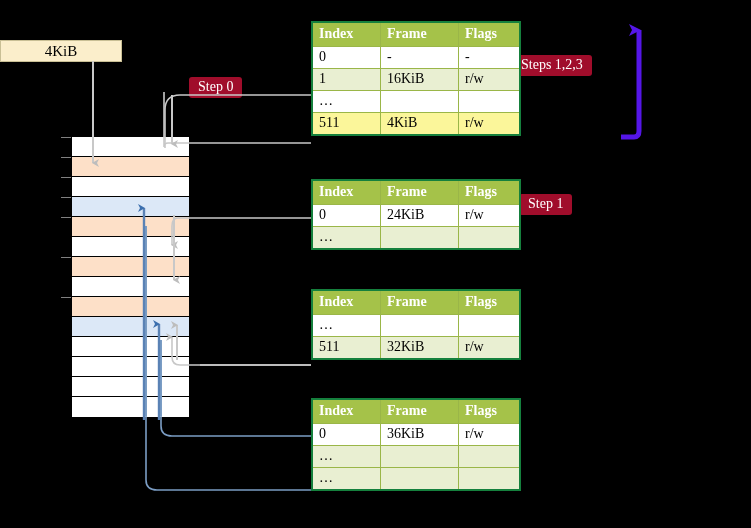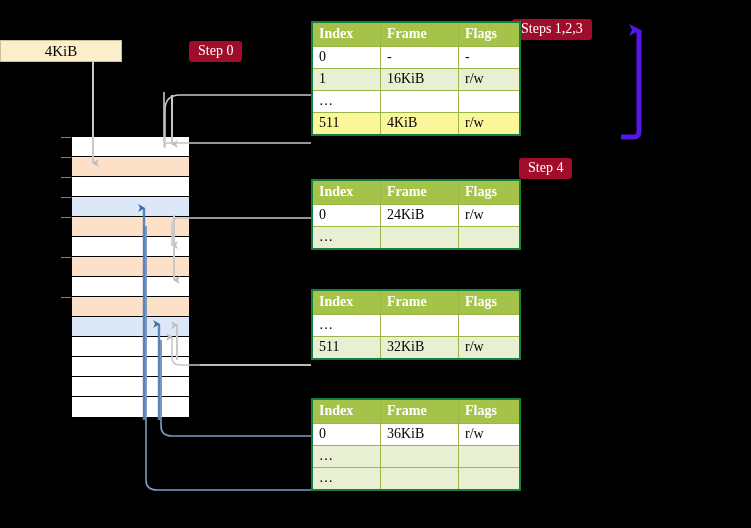--- a/index.html
+++ b/index.html
@@ -3,21 +3,21 @@
 <meta charset="utf-8">
 <style>
   html,body{margin:0;padding:0;background:#000;}
   body{width:751px;height:528px;position:relative;overflow:hidden;
        font-family:"Liberation Serif",serif;color:#000;}
   .stage{position:absolute;left:0;top:0;width:751px;height:528px;}
 
   
   .badge{position:absolute;padding:2px 9px 3px 9px;border-radius:3px;
          font-family:"Liberation Serif",serif;font-size:14px;line-height:16px;
-         color:#ffffff;white-space:nowrap;}
+         color:#ffffff;white-space:nowrap;margin-top:36px;}
   .badge.red{background:#a00d2b;}
   .badge.blue{background:#5516e8;}
 
   
   .kib-box{position:absolute;background:#fbeecb;border:1px solid #c9bf95;
            display:flex;align-items:center;justify-content:center;
            font-size:15px;color:#000;}
 
   
   .mem-grid{position:absolute;left:71px;top:136px;width:119px;height:280px;
@@ -53,21 +53,21 @@
 
   <div class="kib-box" style="left:0px;top:40px;width:120px;height:20px;">
     <span>4KiB</span>
   </div>
 
   <div class="badge red" style="left:189px;top:41px;">
     <span>Step 0</span>
   </div>
 
   <div class="badge red" style="left:519px;top:158px;">
-    <span>Step 4</span>
+    <span>Step 1</span>
   </div>
 
   <div class="badge red" style="left:512px;top:19px;">
     <span>Steps 1,2,3</span>
   </div>
 
 
   <div class="mem-grid" id="mem-grid">
       <div class="mem-row" style="top: 0px; background: rgb(255, 255, 255);">
         <span class="tick" style="top: 0px;"></span>

